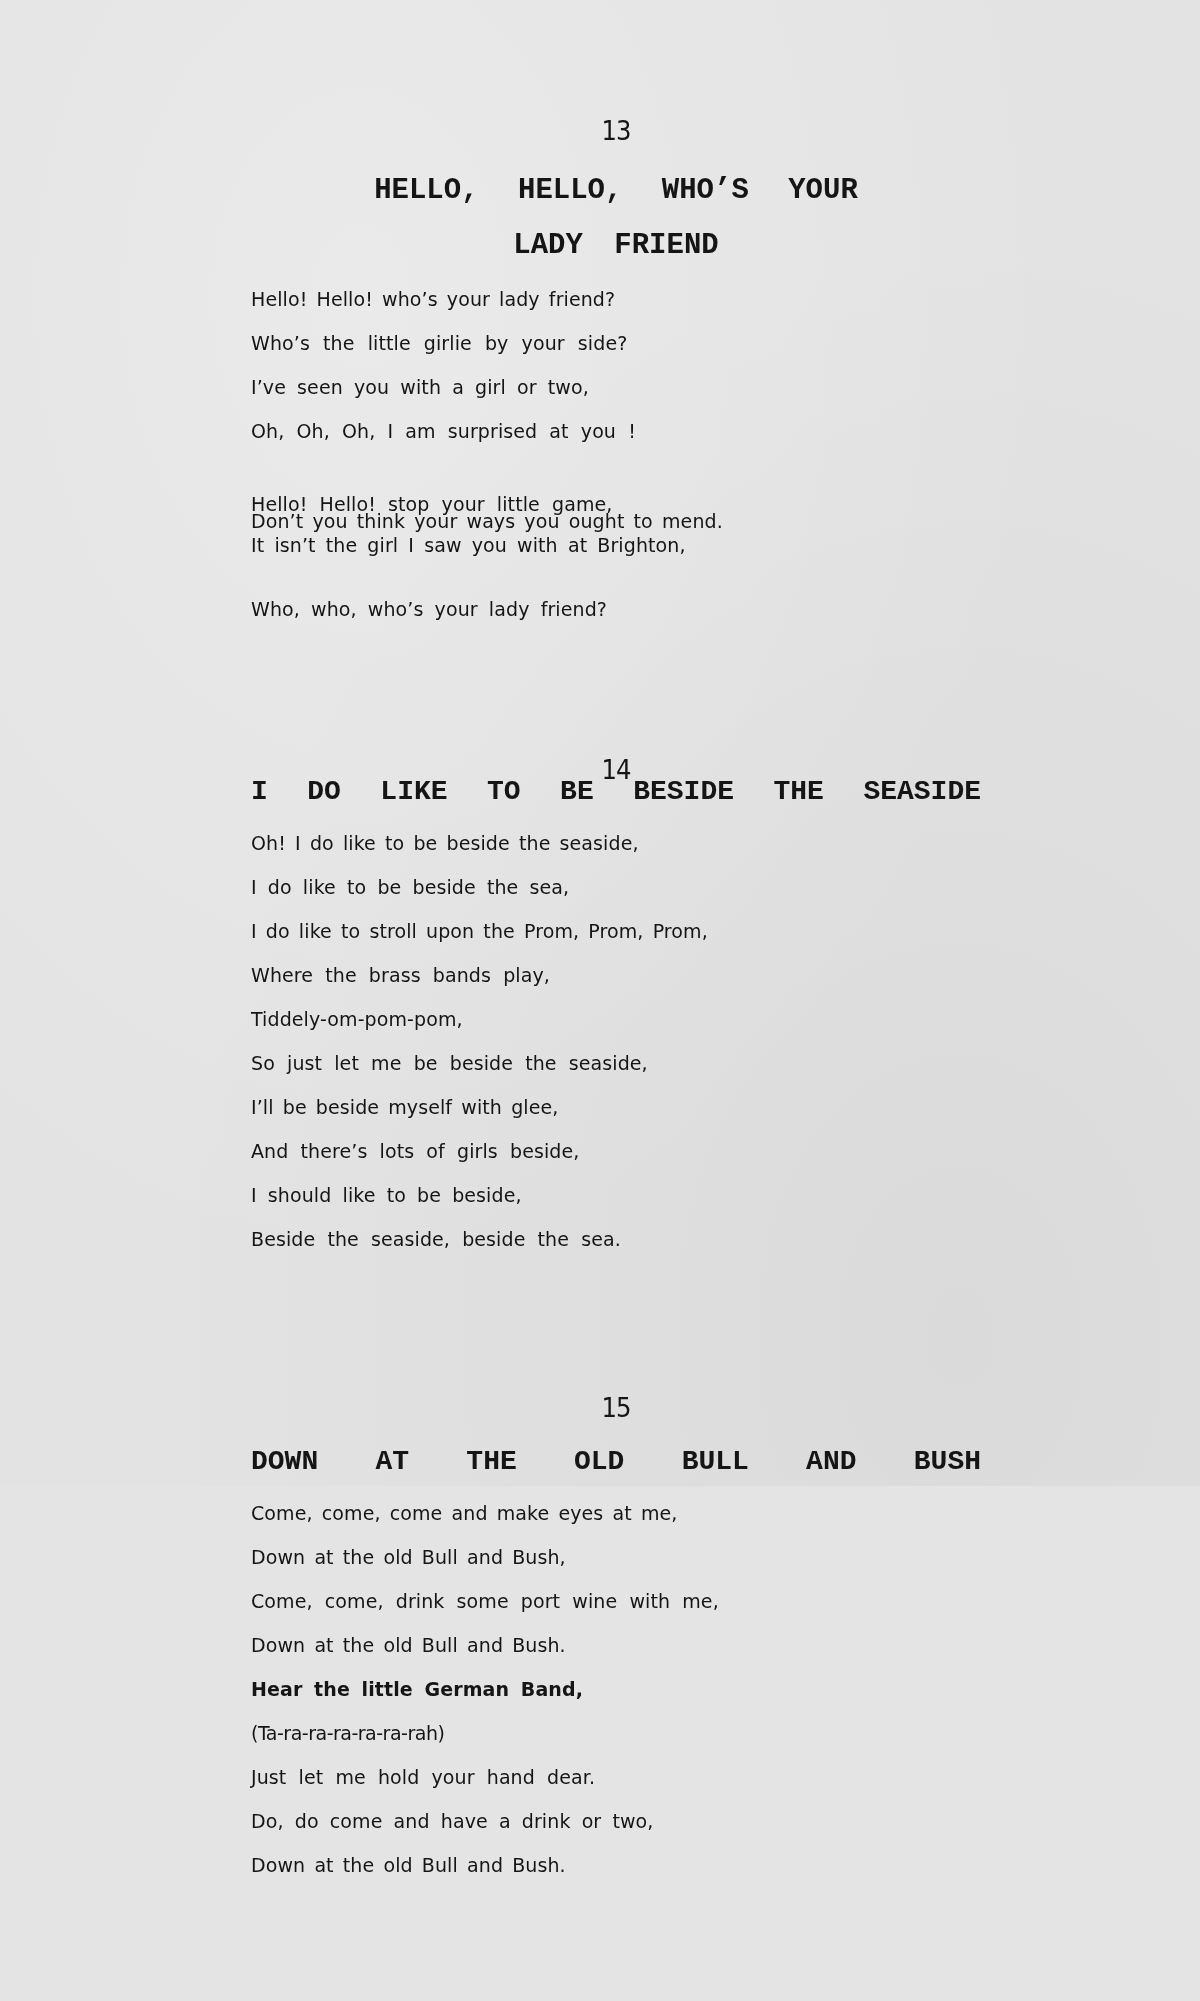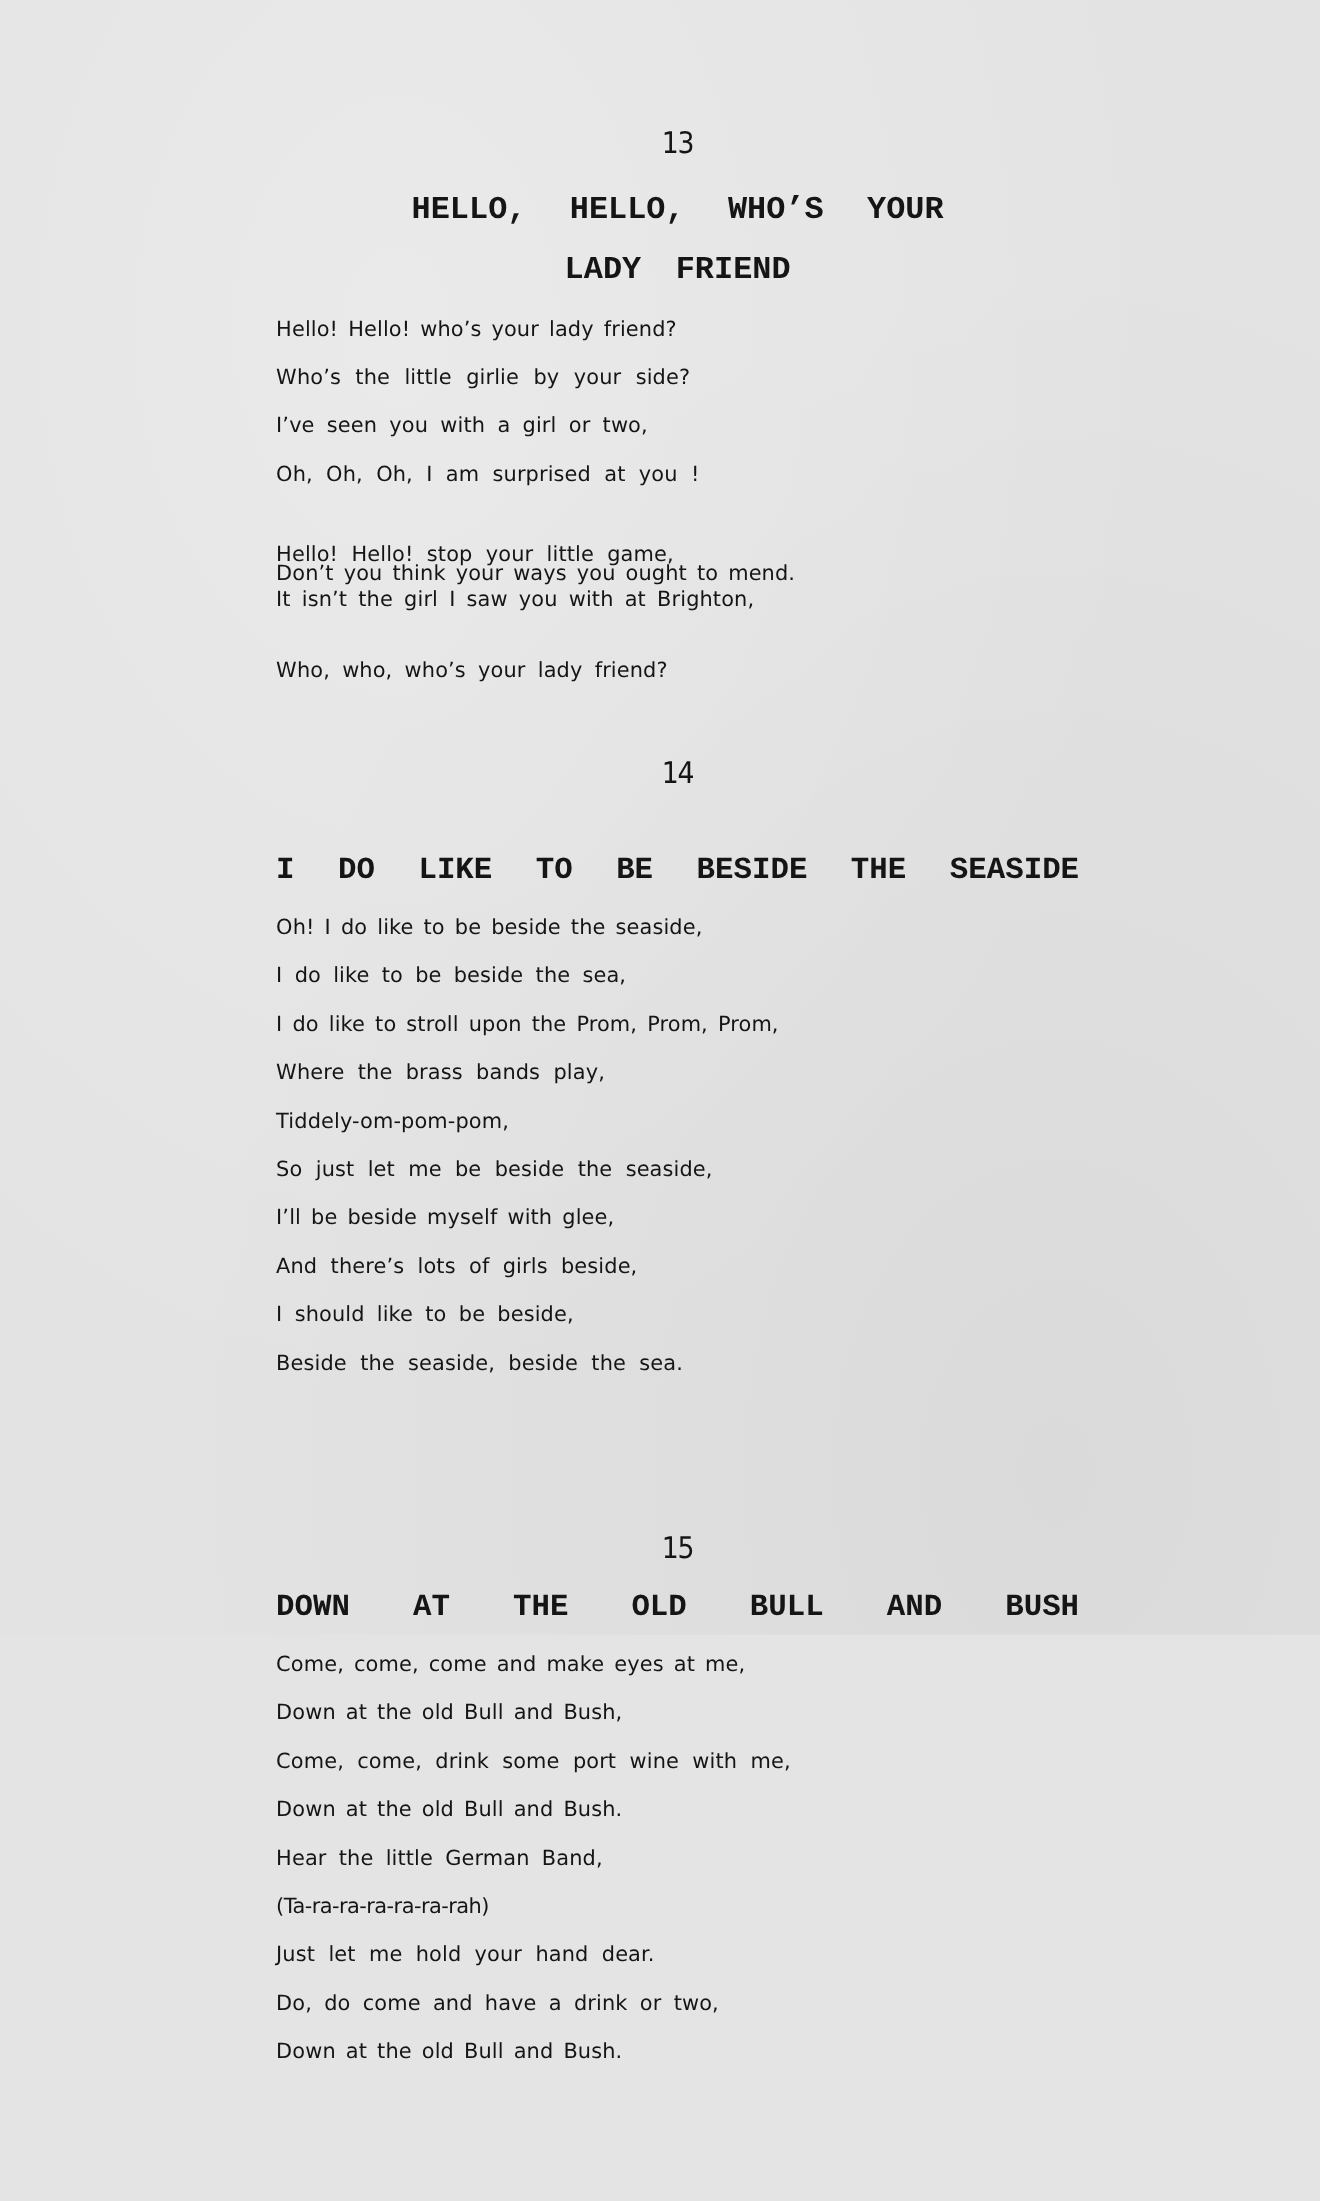--- a/index.html
+++ b/index.html
@@ -62,42 +62,42 @@
     <div class="line" style="top:332px; word-spacing:7px;">Who’s the little girlie by your side?</div>
     <div class="line" style="top:376px; word-spacing:5px;text-align:center;">I’ve seen you with a girl or two,</div>
     <div class="line" style="top:420px; word-spacing:6px;">Oh, Oh, Oh, I am surprised at you !</div>
     <div class="line" style="top:493px; word-spacing:6px;">Hello! Hello! stop your little game,</div>
     <div class="line" style="top:510px;">Don’t you think your ways you ought to mend.</div>
     <div class="line" style="top:534px; word-spacing:4px;">It isn’t the girl I saw you with at Brighton,</div>
     <div class="line" style="top:598px; word-spacing:5px;">Who, who, who’s your lady friend?</div>
   </div>
 
   <div class="col" style="top:0;">
-    <div class="num" style="top:688px;">14</div>
+    <div class="num" style="top:754px;">14</div>
     <div class="title justify" style="top:776px; font-size:28px;">I DO LIKE TO BE BESIDE THE SEASIDE</div>
     <div class="line" style="top:832px;">Oh! I do like to be beside the seaside,</div>
     <div class="line" style="top:876px; word-spacing:5px;">I do like to be beside the sea,</div>
     <div class="line" style="top:920px;">I do like to stroll upon the Prom, Prom, Prom,</div>
     <div class="line" style="top:964px; word-spacing:6px;">Where the brass bands play,</div>
     <div class="line" style="top:1008px;">Tiddely-om-pom-pom,</div>
     <div class="line" style="top:1052px; word-spacing:6px;">So just let me be beside the seaside,</div>
     <div class="line" style="top:1096px;">I’ll be beside myself with glee,</div>
     <div class="line" style="top:1140px; word-spacing:6px;">And there’s lots of girls beside,</div>
     <div class="line" style="top:1184px; word-spacing:5px;">I should like to be beside,</div>
     <div class="line" style="top:1228px; word-spacing:6px;">Beside the seaside, beside the sea.</div>
   </div>
 
   <div class="col" style="top:0;">
     <div class="num" style="top:1392px;">15</div>
     <div class="title justify" style="top:1446px; font-size:28px;">DOWN AT THE OLD BULL AND BUSH</div>
     <div class="line" style="top:1502px;">Come, come, come and make eyes at me,</div>
     <div class="line" style="top:1546px;">Down at the old Bull and Bush,</div>
     <div class="line" style="top:1590px; word-spacing:6px;">Come, come, drink some port wine with me,</div>
     <div class="line" style="top:1634px;">Down at the old Bull and Bush.</div>
-    <div class="line" style="top:1678px; word-spacing:5px;">Hear the little German Band,</div>
+    <div class="line" style="top:1678px; word-spacing:5px;font-weight:bold;">Hear the little German Band,</div>
     <div class="line" style="top:1722px; letter-spacing:-0.5px;">(Ta-ra-ra-ra-ra-ra-rah)</div>
     <div class="line" style="top:1766px; word-spacing:6px;">Just let me hold your hand dear.</div>
     <div class="line" style="top:1810px; word-spacing:5px;">Do, do come and have a drink or two,</div>
     <div class="line" style="top:1854px;">Down at the old Bull and Bush.</div>
   </div>
 
   <div class="bleed" aria-hidden="true"></div>
 </div>
 
 </body></html>

